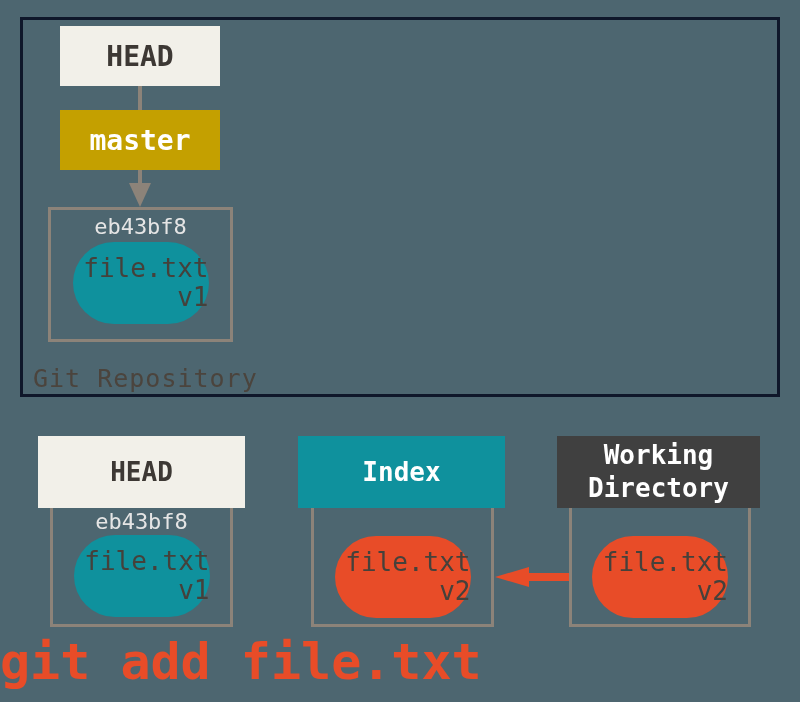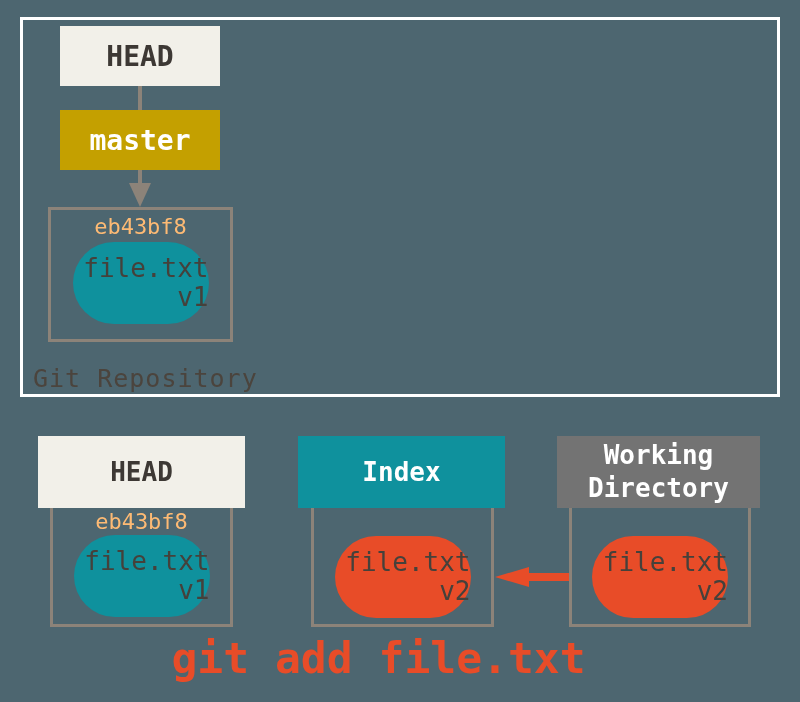--- a/index.html
+++ b/index.html
@@ -8,21 +8,21 @@
     position:relative;
     background:#4D6670;
     font-family:"DejaVu Sans Mono", monospace;
     overflow:hidden;
   }
   .stage { position:absolute; left:0; top:0; width:800px; height:702px; }
 
   
   .repo-box {
     position:absolute; left:20px; top:17px; width:760px; height:380px;
-    border:3px solid #ffffff; z-index:1;
+    border:3px solid #0f172a; z-index:1;
   }
   .repo-label {
     position:absolute; left:10px; bottom:1px;
     font-size:25px; color:#4B443D; letter-spacing:1px;
   }
   .node {
     position:absolute; display:flex; align-items:center; justify-content:center;
     z-index:3; text-align:center;
   }
   .head-top    { left:60px; top:26px;  width:160px; height:60px; background:#F2F0E9; color:#3D3834; font-size:28px; font-weight:bold; }
@@ -35,40 +35,40 @@
     position:absolute; left:129px; top:183px; width:0; height:0; z-index:2;
     border-left:11px solid transparent; border-right:11px solid transparent;
     border-top:24px solid #8C8379;
   }
 
   .commit-box {
     position:absolute; left:48px; top:207px; width:185px; height:135px;
     border:3px solid #8C8379; z-index:2;
     display:flex; flex-direction:column; align-items:center;
   }
-  .hash-label { margin-top:5px; font-size:22px; line-height:24px; color:#fdba74;text-align:center; }
+  .hash-label { margin-top:5px; font-size:22px; line-height:24px; color:#e5e5e5;text-align:center; }
 
   .blob {
     width:136px; height:82px; border-radius:41px;
     display:flex; flex-direction:column; align-items:flex-end; justify-content:center;
     font-size:26px; line-height:29px; color:#45413B; flex-shrink:0;
   }
   .blob-teal   { background:#0F919D; }
   .blob-orange { background:#E84C28; }
   .commit-box .blob { margin-top:3px; }
 
   
   .col-header {
     position:absolute; top:436px; height:72px; z-index:3;
     display:flex; align-items:center; justify-content:center;
     font-size:26px; font-weight:bold; text-align:center; line-height:33px;
   }
   .header-head  { left:38px;  width:207px; background:#F2F0E9; color:#3D3834; }
   .header-index { left:298px; width:207px; background:#0F919D; color:#ffffff; }
-  .header-wd    { left:557px; width:203px; background:#737373; color:#FFFFFF; padding:0 20px; }
+  .header-wd    { left:557px; width:203px; background:#404040; color:#FFFFFF; padding:0 20px; }
 
   .col-box {
     position:absolute; top:505px; height:122px; border:3px solid #8C8379; z-index:1;
     display:flex; flex-direction:column; align-items:center;
   }
   .box-head  { left:50px;  width:183px; }
   .box-index { left:311px; width:183px; }
   .box-wd    { left:569px; width:182px; }
   .col-box .hash-label { margin-top:2px; }
   .box-head .blob { margin-top:1px; }
@@ -81,21 +81,21 @@
     border-right:34px solid #E84C28;
   }
   .add-arrow-shaft {
     position:absolute; left:527px; top:573px; width:42px; height:8px;
     background:#E84C28; z-index:4;
   }
 
   
   .caption {
     position:absolute; left:0; top:633px; width:757px;
-    text-align:center; font-size:43px; font-weight:bold; color:#E84C28;
+    font-size:50px; font-weight:bold; color:#E84C28;
   }
 </style>
 </head>
 <body>
 
 <div class="stage">
 
   <div class="repo-box">
     <div class="repo-label">Git Repository</div>
   </div>

